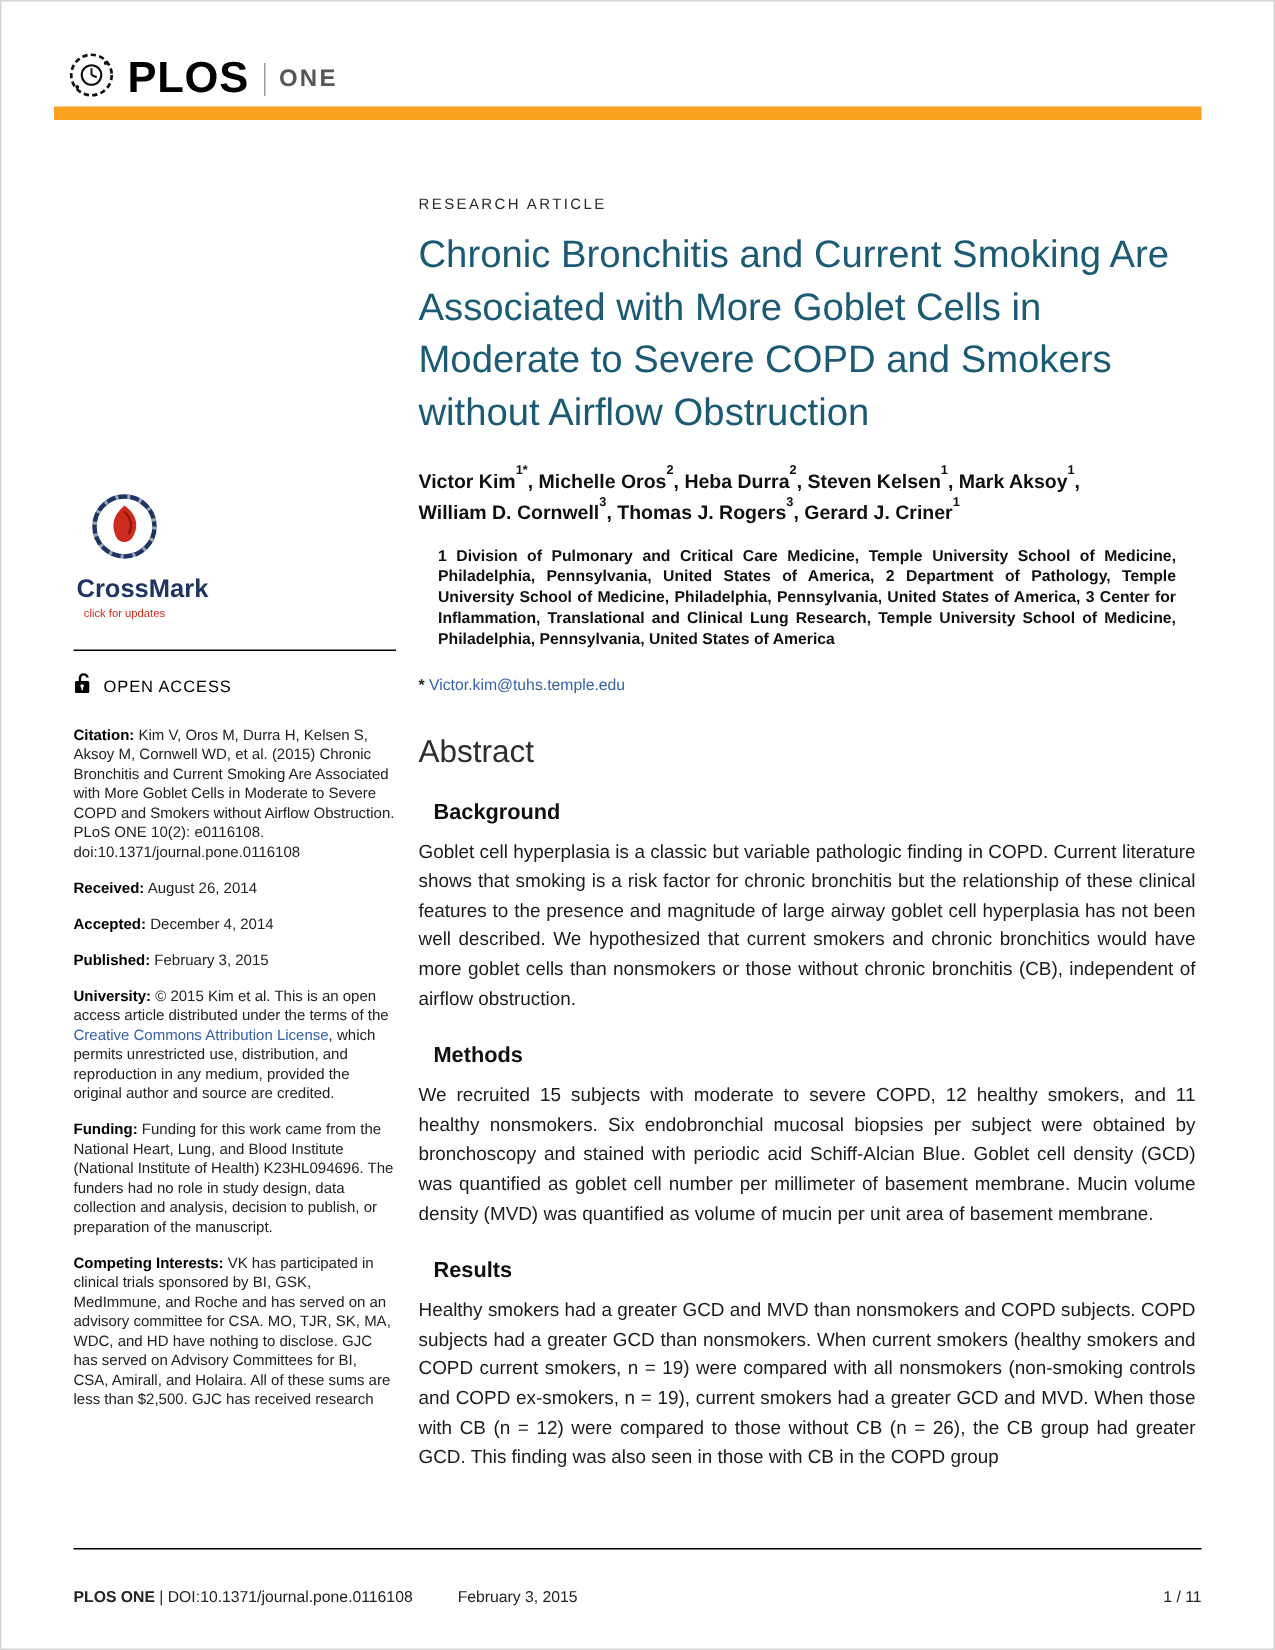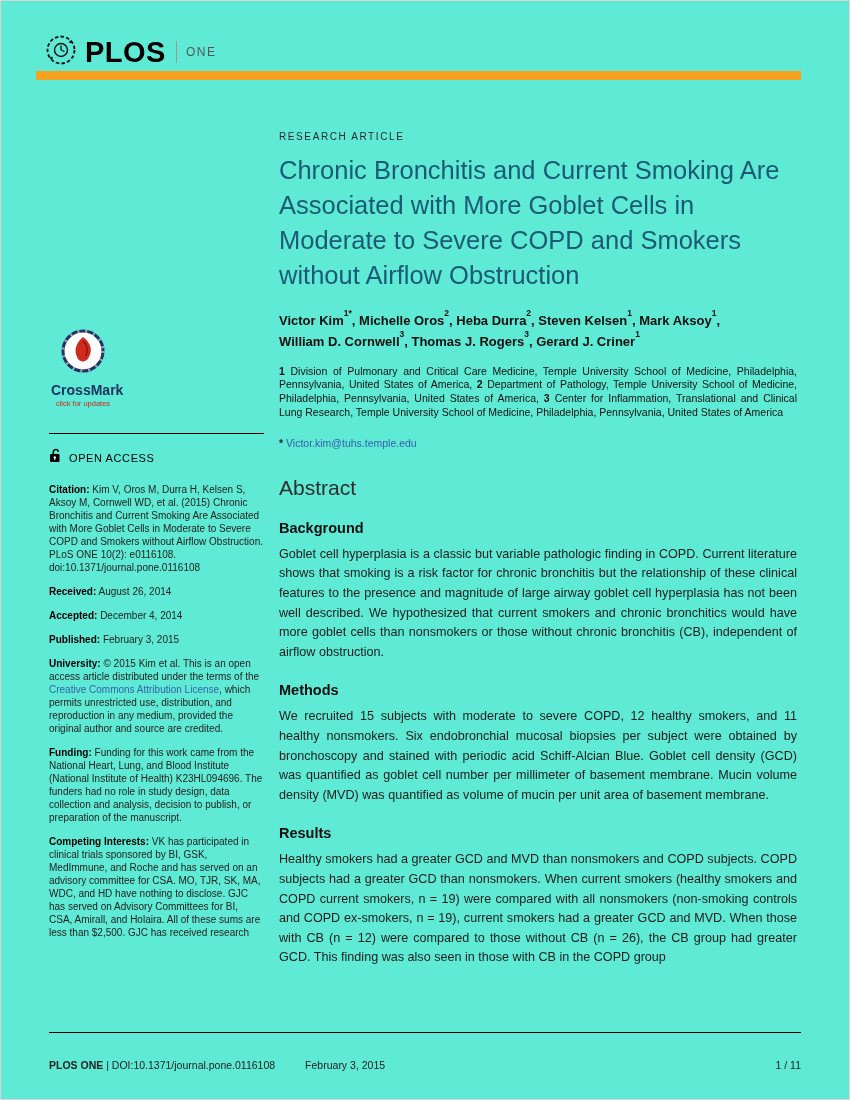--- a/index.html
+++ b/index.html
@@ -1,54 +1,54 @@
 <!DOCTYPE html>
 <html lang="en"><head>
 <meta charset="utf-8">
 <style>
   html,body { margin:0; padding:0; background:#ececec; }
   .page {
-    position:relative; width:850px; height:1100px; background:#5eead4;
+    position:relative; width:850px; height:1100px; background:#ffffff;
     font-family:"Liberation Sans", sans-serif; overflow:hidden;
     box-sizing:border-box; border:1px solid #d6d6d6; margin:0 auto;
   }
 
   
   .masthead-logo { position:absolute; left:44px; top:33px; display:flex; align-items:center; }
   .logo-icon { margin-right:8px; }
   .logo-plos { font-size:29px; font-weight:bold; color:#000; letter-spacing:0.5px; }
   .logo-divider { width:1px; height:22px; background:#9a9a9a; margin:0 9px 0 10px; }
-  .logo-one { font-size:12px; font-weight:normal; color:#55565a; letter-spacing:1.5px; }
+  .logo-one { font-size:16px; font-weight:bold; color:#55565a; letter-spacing:1.5px; }
   .orange-bar { position:absolute; left:35px; top:70px; width:765px; height:9px; background:#F8A11E; }
 
   
   .crossmark { position:absolute; left:50px; top:326px; width:64px; text-align:center; cursor:pointer; }
-  .cm-title { font-size:14px; font-weight:bold; color:#1e3462; margin-top:3px; }
+  .cm-title { font-size:17px; font-weight:bold; color:#1e3462; margin-top:3px; }
   .cm-sub { font-size:7.5px; color:#cc2b1d; margin-top:1px; }
 
   
   .sidebar { position:absolute; left:48px; top:432px; width:215px; color:#222; }
   .side-rule { border:0; border-top:1.2px solid #000; margin:0 0 14px; }
   .open-access { display:flex; align-items:center; margin-bottom:16px; }
   .open-access .oa-label { font-size:11px; letter-spacing:0.6px; color:#000; margin-left:7px; }
   .side-block { font-size:10px; line-height:13px; margin:0 0 11px; text-align:left; }
   .side-block b { color:#000; }
   .link { color:#3661A9; text-decoration:none; cursor:pointer; }
 
   
   .content { position:absolute; left:278px; top:130px; width:518px; color:#1a1a1a; }
   .kicker { font-size:10px; letter-spacing:1.6px; color:#2b2b2b; margin:0 0 11px; }
   .title { font-size:25.5px; line-height:35px; font-weight:normal; color:#1B5A74; margin:0 0 16px; }
   .authors { font-size:13px; font-weight:bold; line-height:17.5px; margin:15px 0 14px; color:#0f0f0f; }
   .authors sup { font-size:8.5px; position:relative; top:-4px; }
-  .affiliations { font-size:10.5px; line-height:13.8px; margin:0 0 17px; text-align:justify; color:#111; }
+  .affiliations { font-size:10.5px; line-height:13.8px; margin:0 13px 17px; text-align:justify; color:#111;font-weight:bold; }
   .email-line { font-size:10.5px; margin:0 0 27px; }
   .email-star { font-weight:bold; color:#222; }
   .abstract-h { font-size:21px; font-weight:normal; color:#2d2d2d; margin:4px 0 12px; }
-  .section-h { font-size:14.5px; font-weight:bold; color:#0f0f0f; margin:20px 0 9px; }
+  .section-h { font-size:14.5px; font-weight:bold; color:#0f0f0f; margin:20px 10px 9px; }
   .body-p { font-size:12.6px; line-height:19.6px; text-align:justify; margin:0; color:#1c1c1c; hyphens:auto; }
 
   
   .footer {
     position:absolute; left:48px; top:1031px; width:752px;
     border-top:1.5px solid #000; padding-top:26px;
     display:flex; justify-content:space-between; font-size:10.5px; color:#222;
   }
   .footer-date { margin-left:30px; }
 </style>

